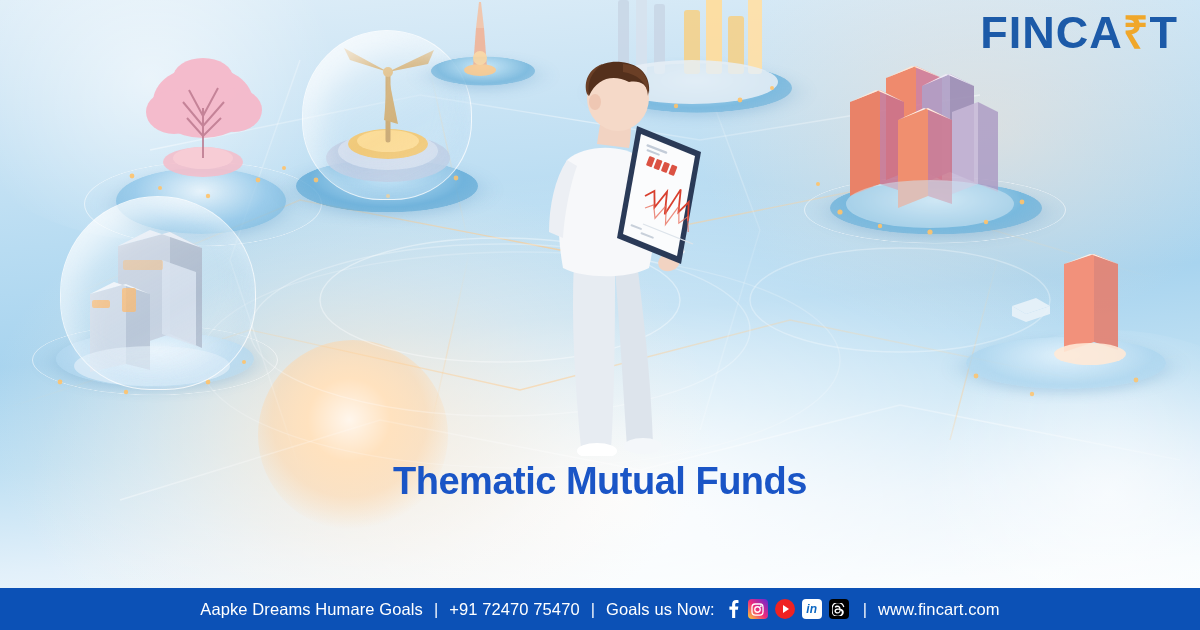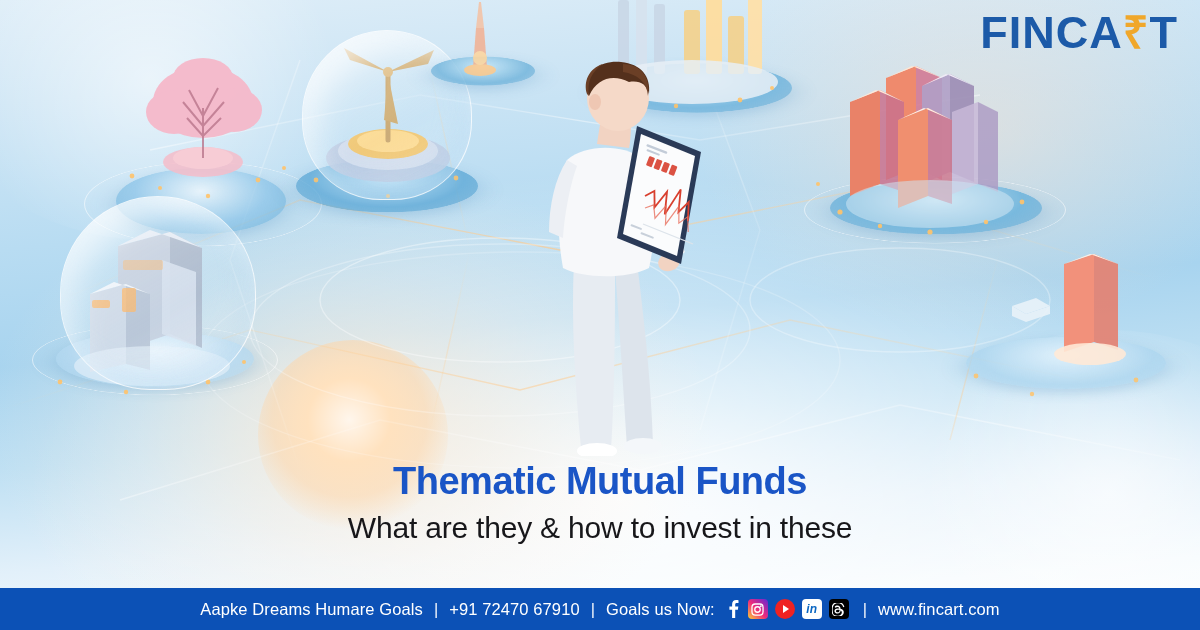--- a/index.html
+++ b/index.html
@@ -346,27 +346,26 @@
       </g>
     </svg>
   </div>
 
   <div class="logo">
     <span class="b">FINCA</span><span class="r">₹</span><span class="b">T</span>
   </div>
 
   <div class="headline">
     <h1>Thematic Mutual Funds</h1>
-    <h2>What are they &amp; how to invest in these</h2>
   </div>
 
   <div class="footer">
     <span>Aapke Dreams Humare Goals</span>
     <span class="sep">|</span>
-    <span>+91 72470 67910</span>
+    <span>+91 72470 75470</span>
     <span class="sep">|</span>
     <span>Goals us Now:</span>
 
     <span class="social">
       <span class="ic ic-fb">
         <svg width="11" height="18" viewBox="0 0 11 18">
             <path d="M7.2 18V9.8h2.7l.4-3.2H7.2V4.6c0-.9.3-1.5 1.6-1.5h1.7V.2C10.2.1 9.2 0 8.1 0 5.7 0 4.1 1.5 4.1 4.2v2.4H1.4v3.2h2.7V18z" fill="#fff"></path>
           </svg>
       </span>
       <span class="ic ic-ig">

